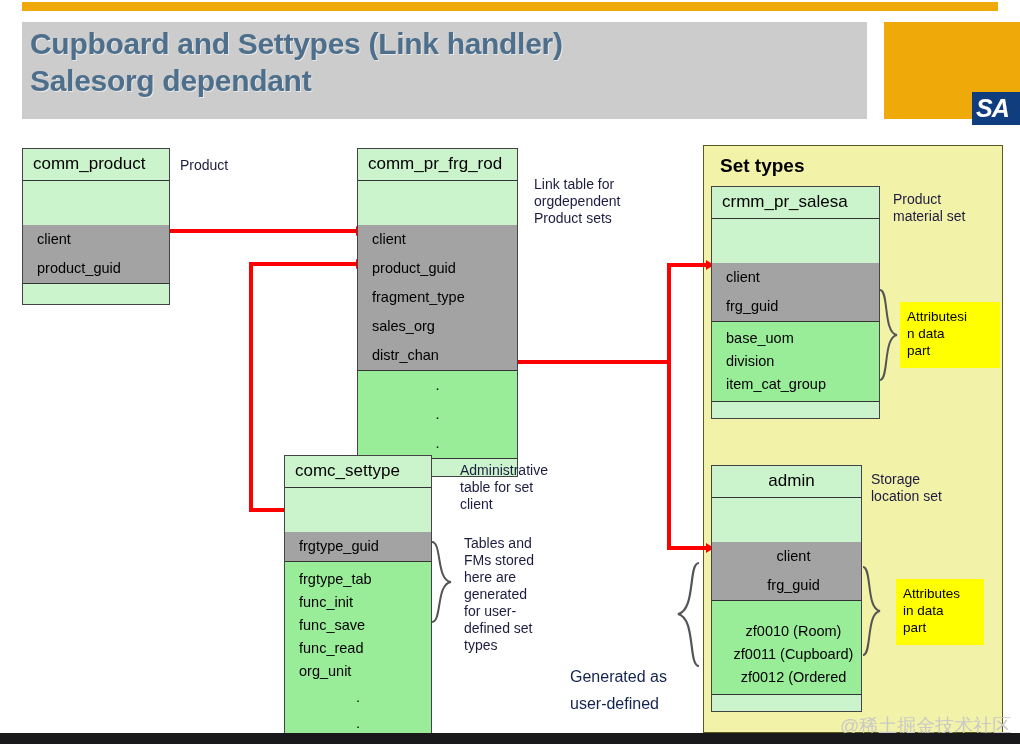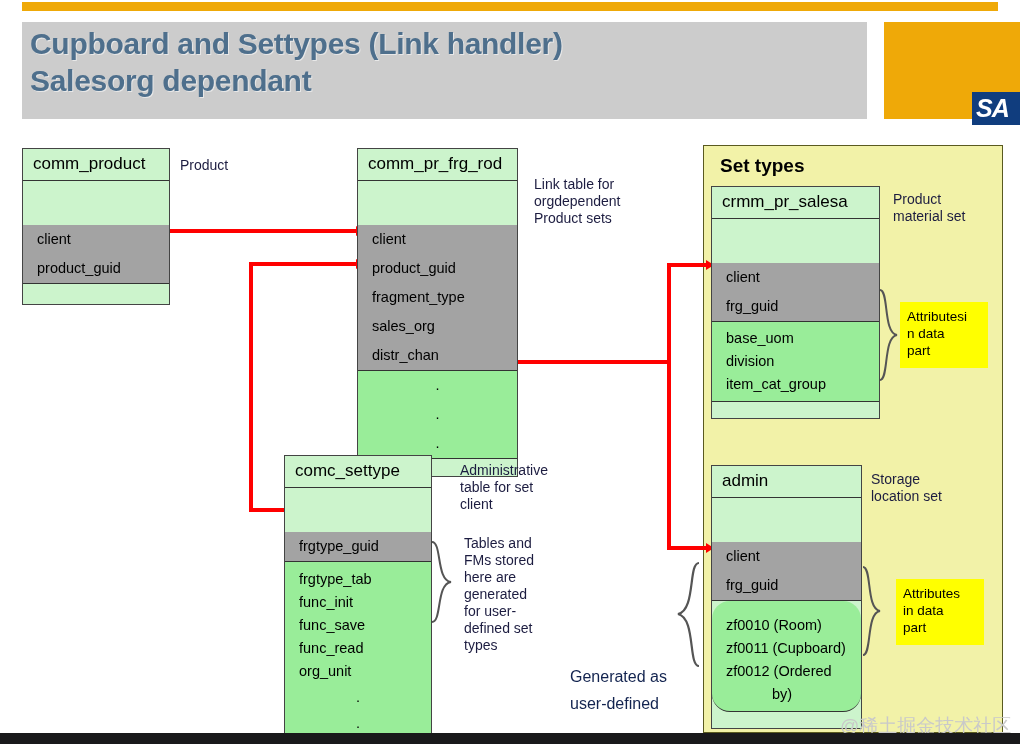--- a/index.html
+++ b/index.html
@@ -232,31 +232,30 @@
     <div class="fld">frg_guid</div>
   </div>
   <div class="ent-sec sec-mid" style="padding-top:5px; padding-bottom:5px;">
     <div class="fld">base_uom</div>
     <div class="fld">division</div>
     <div class="fld">item_cat_group</div>
   </div>
   <div class="ent-sec sec-light" style="height:16px;"></div>
 </div>
 
-<div class="entity" style="left:711px; top:465px; width:151px;">
+<div class="entity" style="left:711px; top:465px; width:151px;text-align:center;">
   <div class="ent-title">admin</div>
   <div class="ent-sec sec-key spaced">
     <div class="fld">client</div>
     <div class="fld">frg_guid</div>
   </div>
-  <div class="ent-sec sec-mid" style="padding-top:13px; padding-bottom:5px;border-radius:18px;">
+  <div class="ent-sec sec-mid" style="padding-top:19px; padding-bottom:5px;">
     <div class="fld">zf0010 (Room)</div>
     <div class="fld">zf0011 (Cupboard)</div>
     <div class="fld">zf0012 (Ordered</div>
-    <div class="fld indent2">by)</div>
   </div>
   <div class="ent-sec sec-light" style="height:16px;"></div>
 </div>
 
 <svg class="brace" style="left:878px; top:288px;" width="22" height="95" viewBox="0 0 22 95">
   <path d="M2 2 C11 2 5 45 19 47 C5 49 11 92 2 92" fill="none" stroke="#555555" stroke-width="2"></path>
 </svg>
 
 <svg class="brace" style="left:430px; top:540px;" width="24" height="84" viewBox="0 0 24 84">
   <path d="M2 2 C12 2 6 40 21 42 C6 44 12 82 2 82" fill="none" stroke="#555555" stroke-width="2"></path>
@@ -290,21 +289,21 @@
 
 <div class="note dark" style="left:570px; top:663px; width:140px; font-size:16px; line-height:27px; white-space:pre-line;">Generated as
 user-defined</div>
 
 <div class="note" style="left:893px; top:191px; width:104px; white-space:pre-line;">Product
 material set</div>
 
 <div class="note" style="left:871px; top:471px; width:104px; white-space:pre-line;">Storage
 location set</div>
 
-<div class="yellow-label" style="left:900px; top:302px; width:88px; height:66px;">Attributesi
+<div class="yellow-label" style="left:900px; top:302px; width:100px; height:66px;">Attributesi
 n data
 part</div>
 
 <div class="yellow-label" style="left:896px; top:579px; width:88px; height:66px;">Attributes
 in data
 part</div>
 
 <div id="watermark">@稀土掘金技术社区</div>
 <div id="bottom-bar"></div>
 

